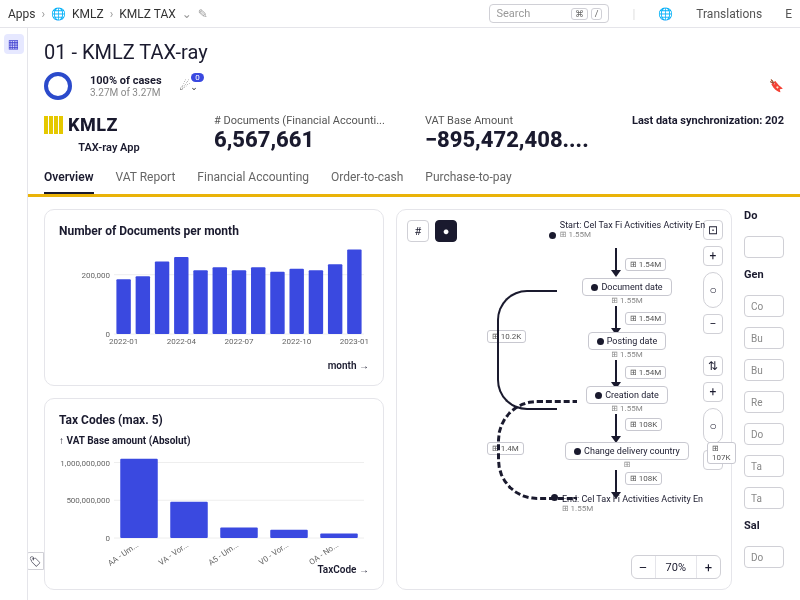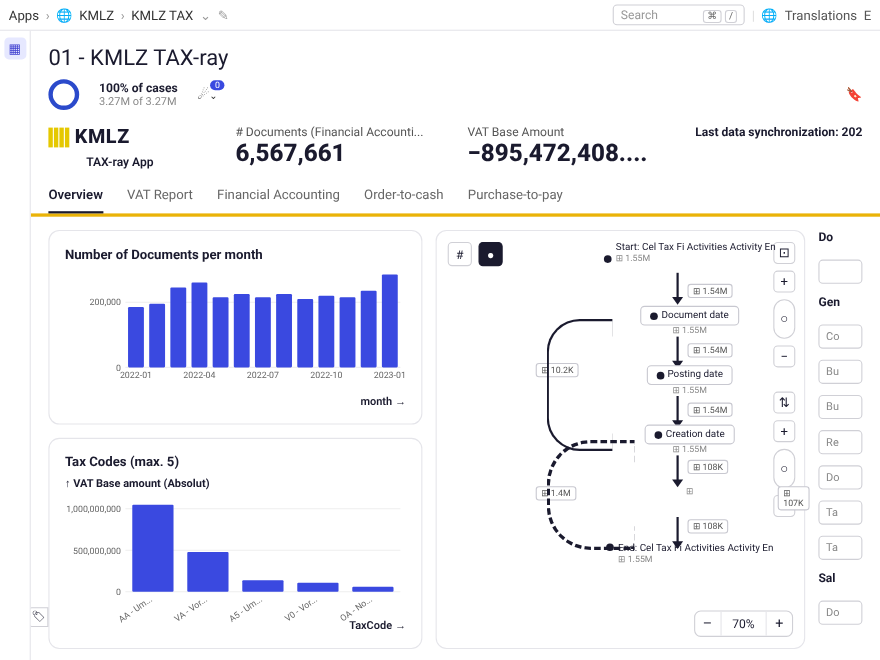--- a/index.html
+++ b/index.html
@@ -1,17 +1,17 @@
 <!DOCTYPE html>
 <html><head>
 <meta charset="utf-8">
 <style>
 *{margin:0;padding:0;box-sizing:border-box;font-family:-apple-system,BlinkMacSystemFont,"Segoe UI",Roboto,sans-serif}
 body{background:#fff;font-size:12px;color:#1a1a2e;overflow:hidden;width:800px;height:600px}
-.top{height:28px;border-bottom:1px solid #e5e5ea;display:flex;align-items:center;padding:0 8px;gap:6px}
+.top{height:28px;border-bottom:1px solid #e5e5ea;display:flex;align-items:center;padding:0 8px;gap:23px}
 .crumbs{display:flex;align-items:center;gap:6px;font-size:12px;color:#333}
 .crumb-sep{color:#999}
 .search-box{margin-left:auto;display:flex;align-items:center;gap:4px;border:1px solid #d0d0d6;border-radius:4px;padding:2px 6px;width:120px;font-size:11px;color:#999}
 .kbd{border:1px solid #d0d0d6;border-radius:3px;padding:0 3px;font-size:9px;color:#666}
 .top-act{color:#555;font-size:12px;cursor:pointer}
 .sidebar{position:absolute;left:0;top:28px;width:28px;height:572px;border-right:1px solid #e5e5ea;display:flex;flex-direction:column;align-items:center;padding-top:6px}
 .side-icon{width:20px;height:20px;background:#e6e8ff;border-radius:4px;display:flex;align-items:center;justify-content:center;color:#4040d0}
 .main{position:absolute;left:28px;top:28px;right:0;bottom:0;overflow:hidden}
 .title{font-size:20px;font-weight:400;padding:12px 16px 8px}
 .header-row{display:flex;align-items:center;padding:0 16px 14px;gap:18px}
@@ -232,20 +232,21 @@
           </div>
           <div style="position: absolute; left: 138px; top: 140px; width: 2px; height: 26px; background: rgb(26, 26, 46);"></div>
           <div style="position: absolute; left: 134px; top: 162px; border-left: 5px solid transparent; border-right: 5px solid transparent; border-top: 7px solid rgb(26, 26, 46);"></div>
           <div class="node" style="position: absolute; left: 70px; top: 166px; width: 160px;">
             <div class="node-box"><span class="node-dot"></span>Creation date</div>
             <div style="font-size:8px;color:#888">⊞ 1.55M</div>
           </div>
           <div style="position: absolute; left: 138px; top: 194px; width: 2px; height: 26px; background: rgb(26, 26, 46);"></div>
           <div style="position: absolute; left: 134px; top: 216px; border-left: 5px solid transparent; border-right: 5px solid transparent; border-top: 7px solid rgb(26, 26, 46);"></div>
           <div class="node" style="position: absolute; left: 70px; top: 222px; width: 160px;">
+            <div class="node-box"><span class="node-dot"></span>Change delivery country</div>
             <div style="font-size:8px;color:#888">⊞ </div>
           </div>
           <div style="position: absolute; left: 138px; top: 250px; width: 2px; height: 26px; background: rgb(26, 26, 46);"></div>
           <div style="position: absolute; left: 134px; top: 272px; border-left: 5px solid transparent; border-right: 5px solid transparent; border-top: 7px solid rgb(26, 26, 46);"></div>
           <div class="node" style="position: absolute; left: 70px; top: 274px; width: 160px;">
             <div style="display:flex;gap:4px;align-items:flex-start">
               <div class="node-dot"></div>
               <div style="text-align:left">
                 <div style="font-size:9px">End: Cel Tax Fi Activities Activity En</div>
                 <div style="font-size:8px;color:#888">⊞ 1.55M</div>

